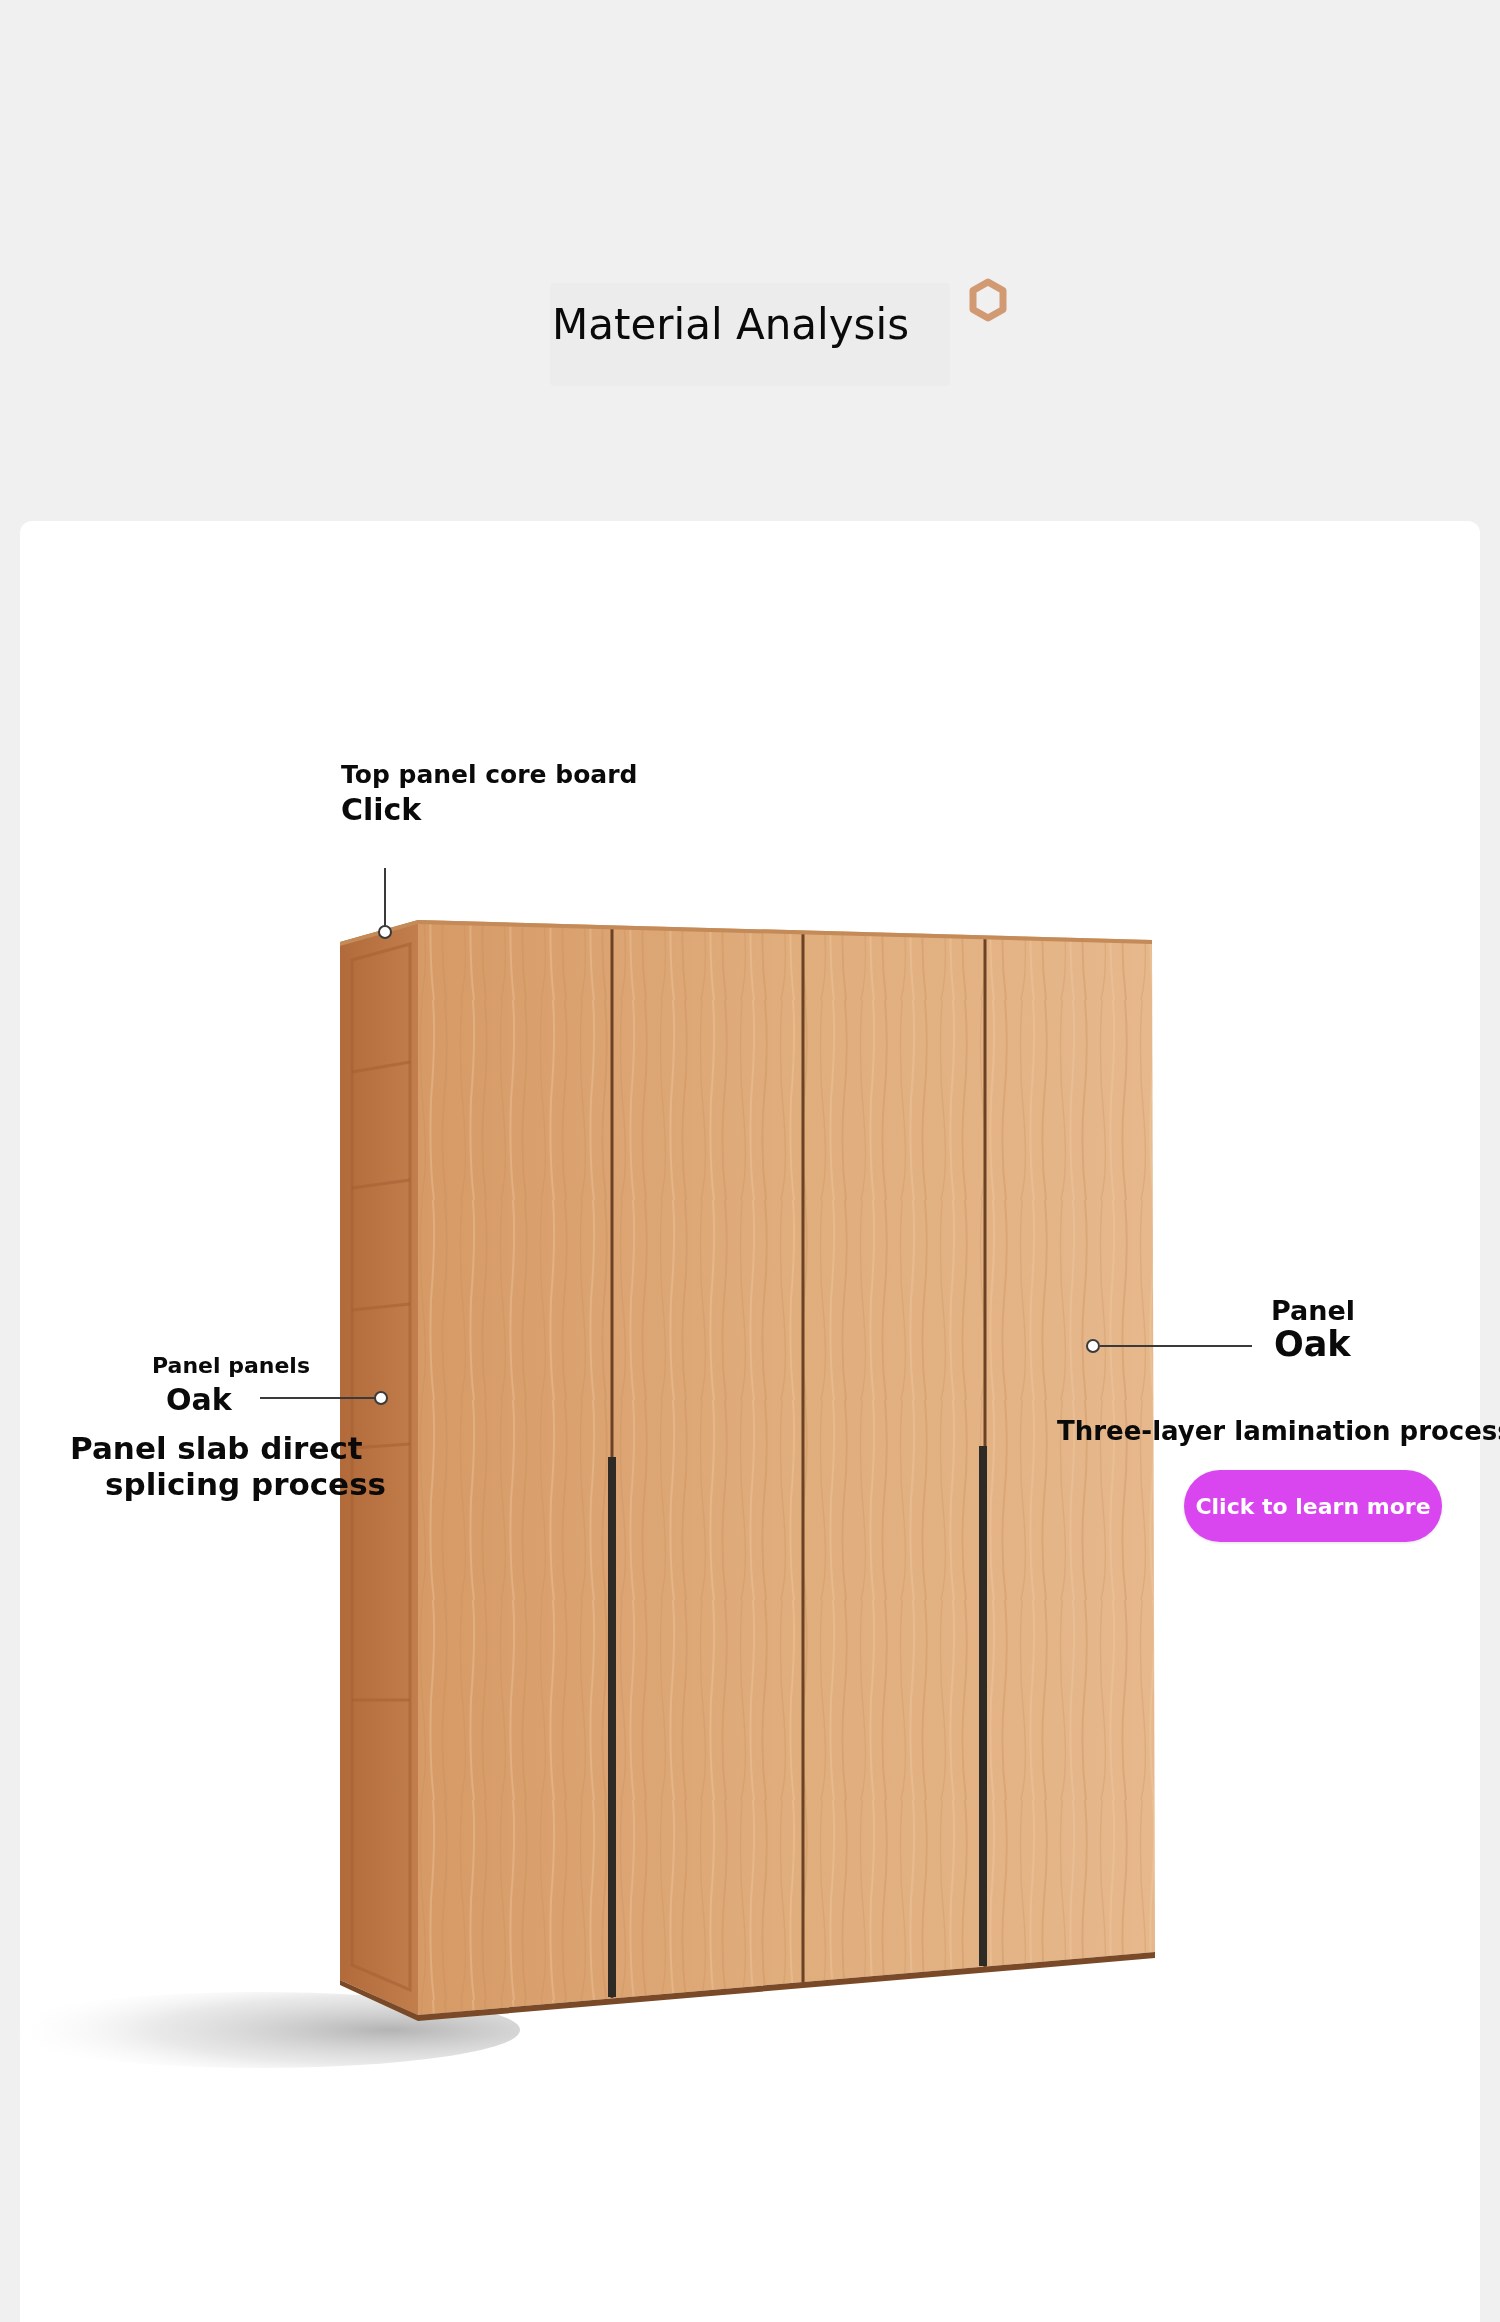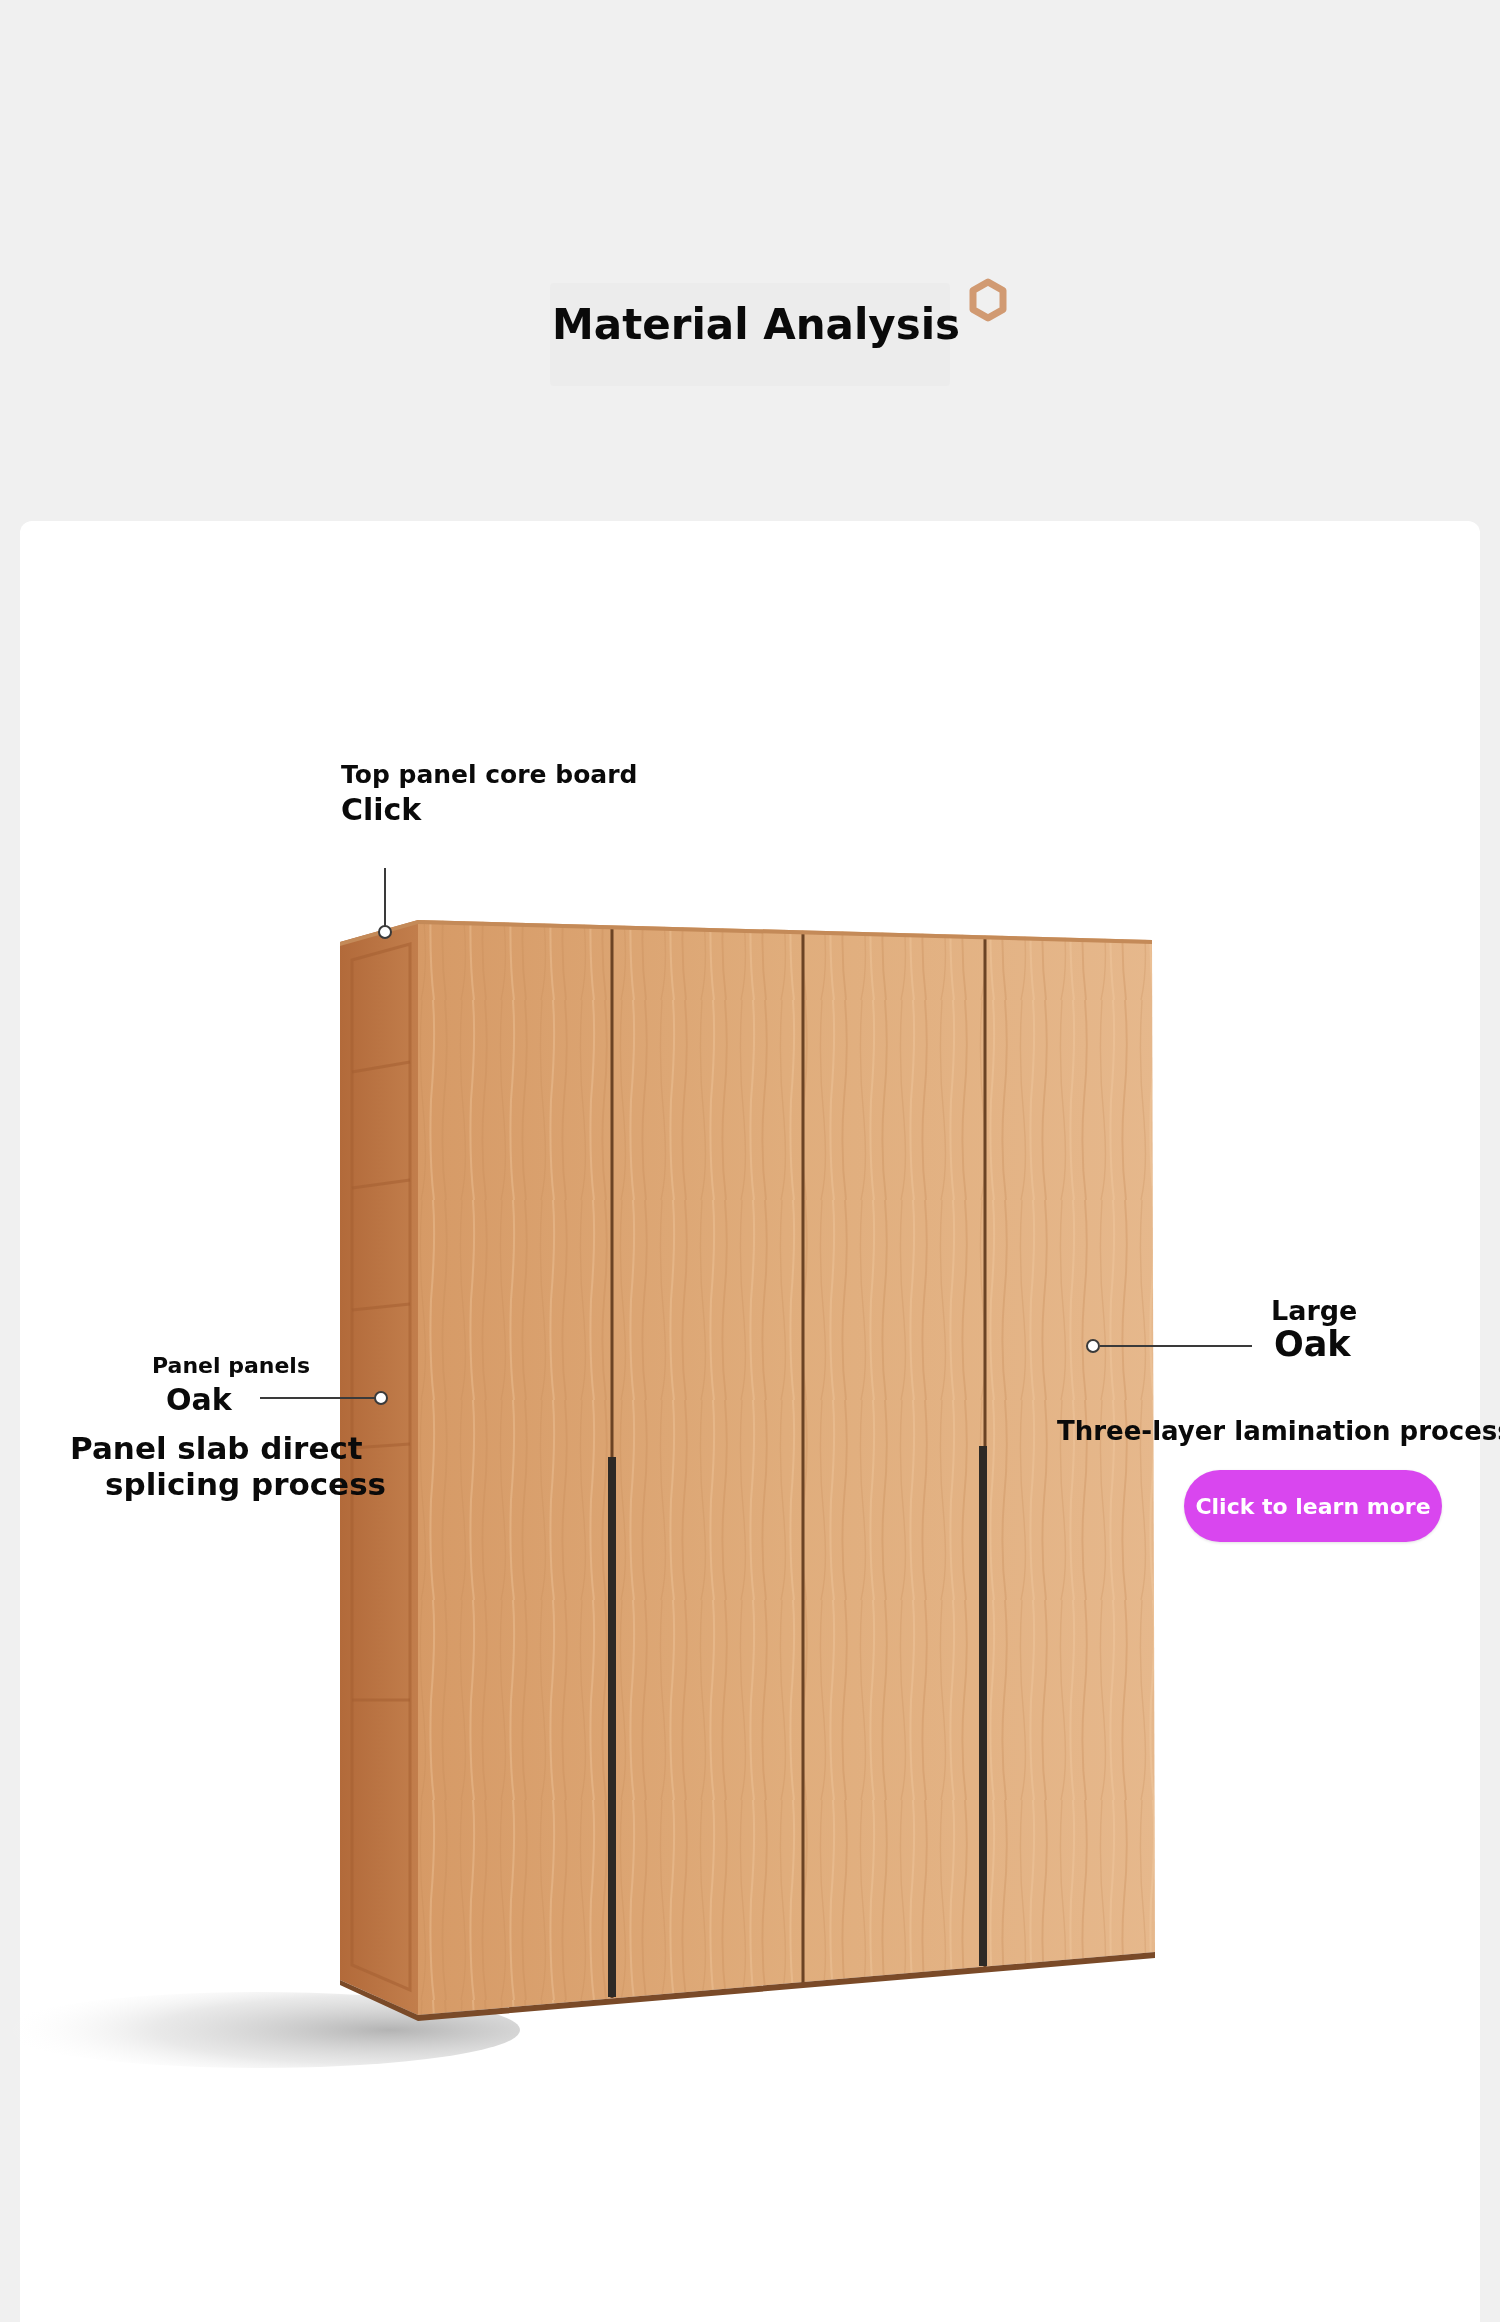--- a/index.html
+++ b/index.html
@@ -7,21 +7,21 @@
     width: 1500px; height: 2322px; position: relative; overflow: hidden;
     background: #f0f0f0;
     font-family: "DejaVu Sans", "Liberation Sans", sans-serif;
   }
   .title-wrap {
     position: absolute; left: 550px; top: 283px; width: 400px; height: 103px;
     background: #ececec; border-radius: 4px;
   }
   .title {
     position: absolute; left: 552px; top: 300px;
-    font-size: 42px; font-weight: bold; color: #0a0a0a; letter-spacing: 0px;
+    font-size: 42px; font-weight: normal; color: #0a0a0a; letter-spacing: 0px;
     white-space: nowrap;
   }
   .hex { position: absolute; left: 964px; top: 276px; width: 48px; height: 48px; }
   .card {
     position: absolute; left: 20px; top: 521px; width: 1460px; height: 1820px;
     background: #ffffff; border-radius: 12px;
   }
   .label { position: absolute; font-weight: bold; color: #0a0a0a; white-space: nowrap; }
   .lbl-sm { font-size: 25px; margin-top: 25px; }
   .lbl-md { font-size: 30px; }
@@ -109,19 +109,19 @@
 <div class="line" style="left:384px; top:868px; width:2px; height:60px;"></div>
 <div class="dot" style="left:378px; top:925px;"></div>
 
 <div class="label lbl-sm" style="left:152px; top:1328px; font-size:22px;">Panel panels</div>
 <div class="label lbl-md" style="left:166px; top:1382px;">Oak</div>
 <div class="line" style="left:260px; top:1397px; width:120px; height:2px;"></div>
 <div class="dot" style="left:374px; top:1391px;"></div>
 <div class="label lbl-lg" style="left:70px; top:1430px; font-size:31px;">Panel slab direct</div>
 <div class="label lbl-lg" style="left:65px; top:1466px; font-size:31px;margin-left:40px;">splicing process</div>
 
-<div class="label lbl-sm" style="left:1271px; top:1270px; font-size:27px;">Large</div>
+<div class="label lbl-sm" style="left:1271px; top:1270px; font-size:27px;">Panel</div>
 <div class="dot" style="left:1086px; top:1339px;"></div>
 <div class="line" style="left:1100px; top:1345px; width:152px; height:2px;"></div>
 <div class="label lbl-md" style="left:1274px; top:1324px; font-size:35px;">Oak</div>
 <div class="label lbl-sm" style="left:1057px; top:1391px; font-size:26px;">Three-layer lamination process</div>
 
 <button class="btn">Click to learn more</button>
 
 </body></html>

